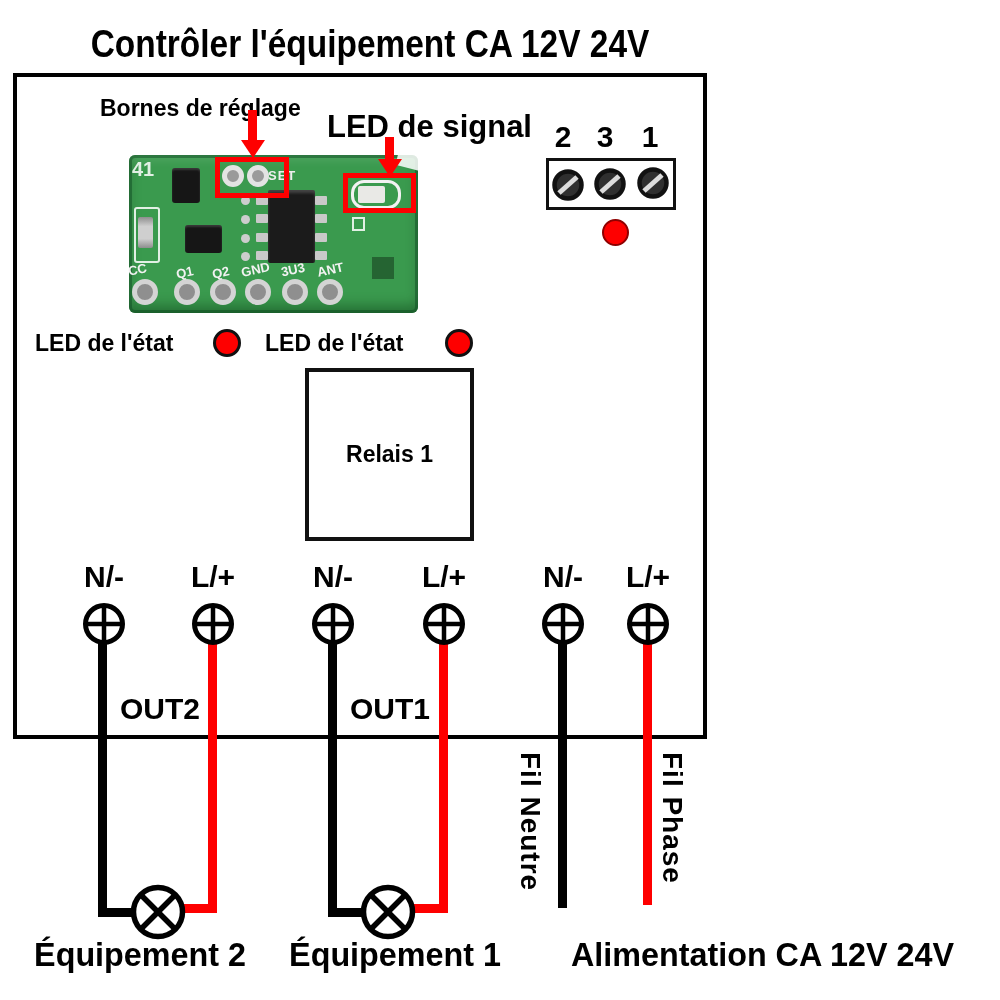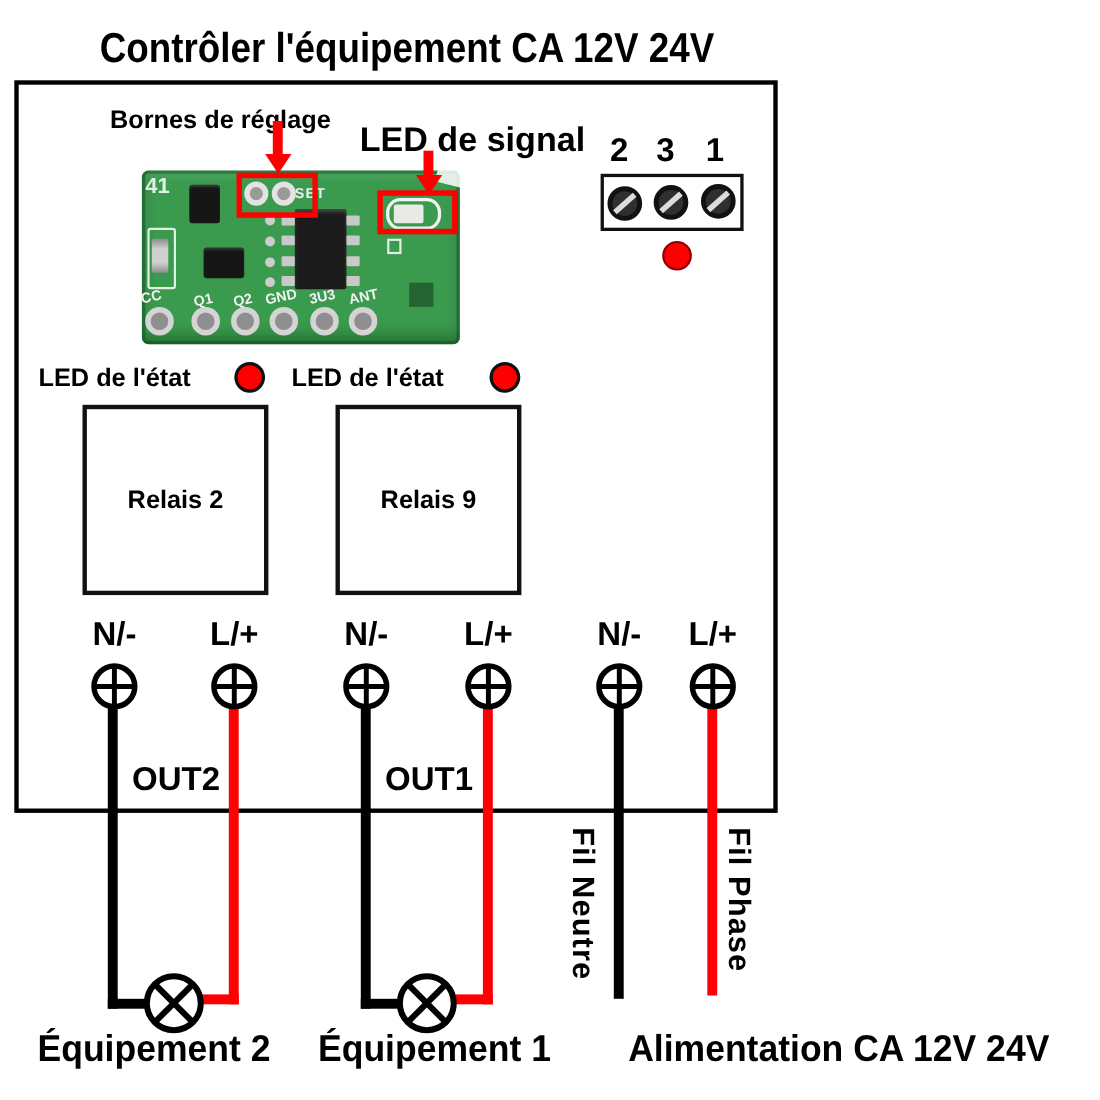--- a/index.html
+++ b/index.html
@@ -145,25 +145,22 @@
     <circle cx="18" cy="18" r="13.5" fill="#2f2f2f" stroke="#111" stroke-width="4.5"></circle>
     <line x1="9" y1="26" x2="27" y2="10" stroke="#dcdcdc" stroke-width="5"></line>
   </svg>
   <div class="abs led-round pwr-led"></div>
 
   <div class="lbl state-lbl" style="left:35px;">LED de l'état</div>
   <div class="abs led-round state-led" style="left:213px;"></div>
   <div class="lbl state-lbl" style="left:265px;">LED de l'état</div>
   <div class="abs led-round state-led" style="left:445px;"></div>
 
-  <div class="abs relay" style="left:75px;">
-    <span>Relais 2</span>
-  </div>
   <div class="abs relay" style="left:305px;">
-    <span>Relais 9</span>
+    <span>Relais 1</span>
   </div>
 
   <div class="lbl ctr term-lbl" style="left:54px;">N/-</div>
   <div class="lbl ctr term-lbl" style="left:163px;">L/+</div>
   <div class="lbl ctr term-lbl" style="left:283px;">N/-</div>
   <div class="lbl ctr term-lbl" style="left:394px;">L/+</div>
   <div class="lbl ctr term-lbl" style="left:513px;">N/-</div>
   <div class="lbl ctr term-lbl" style="left:598px;">L/+</div>
 
   <div class="abs wire" style="left:98px;top:643px;width:9px;height:274px;"></div>

